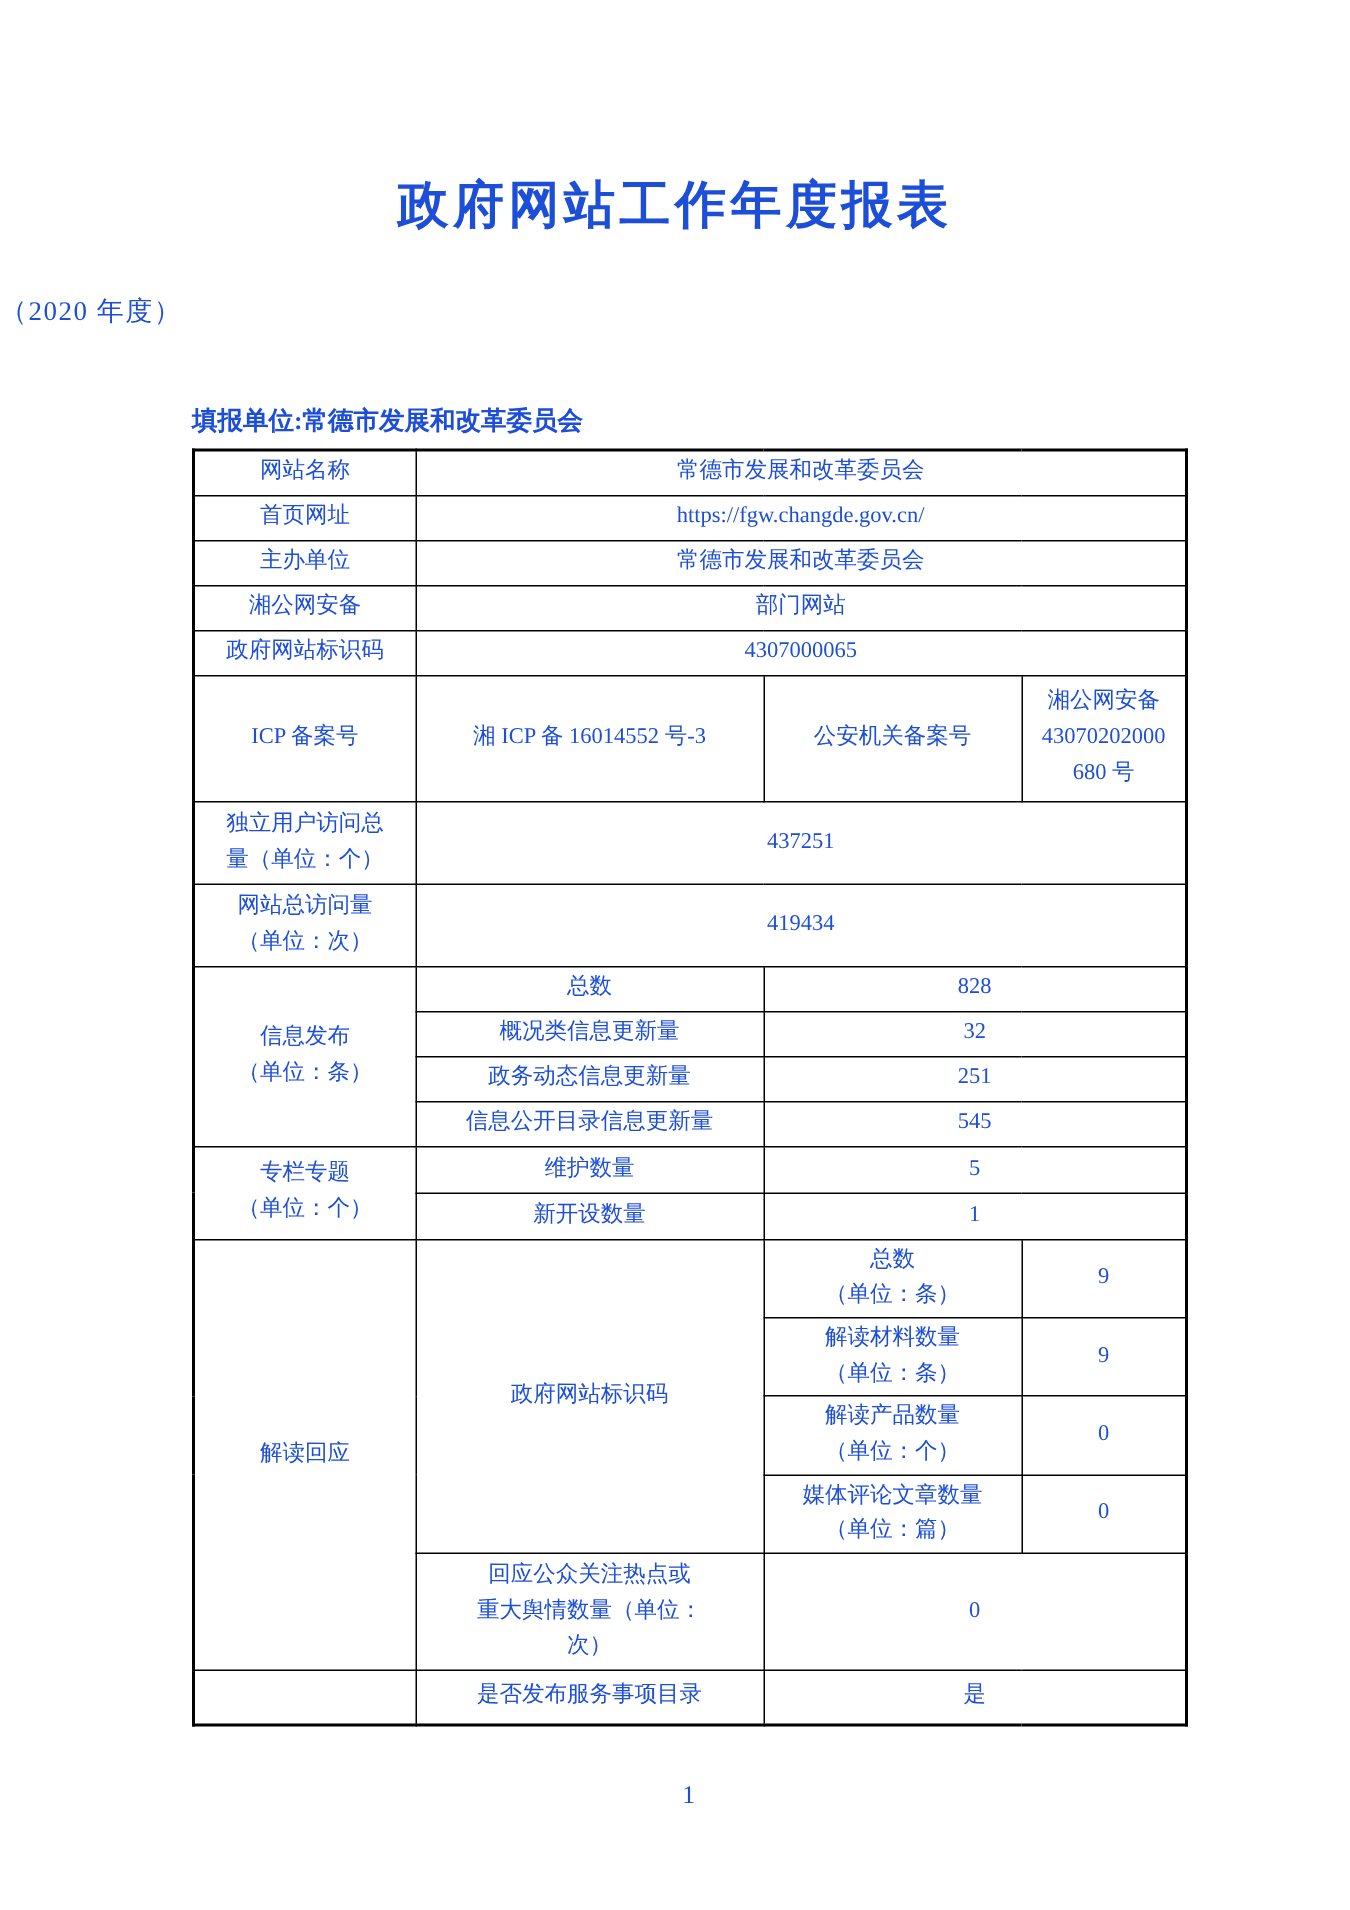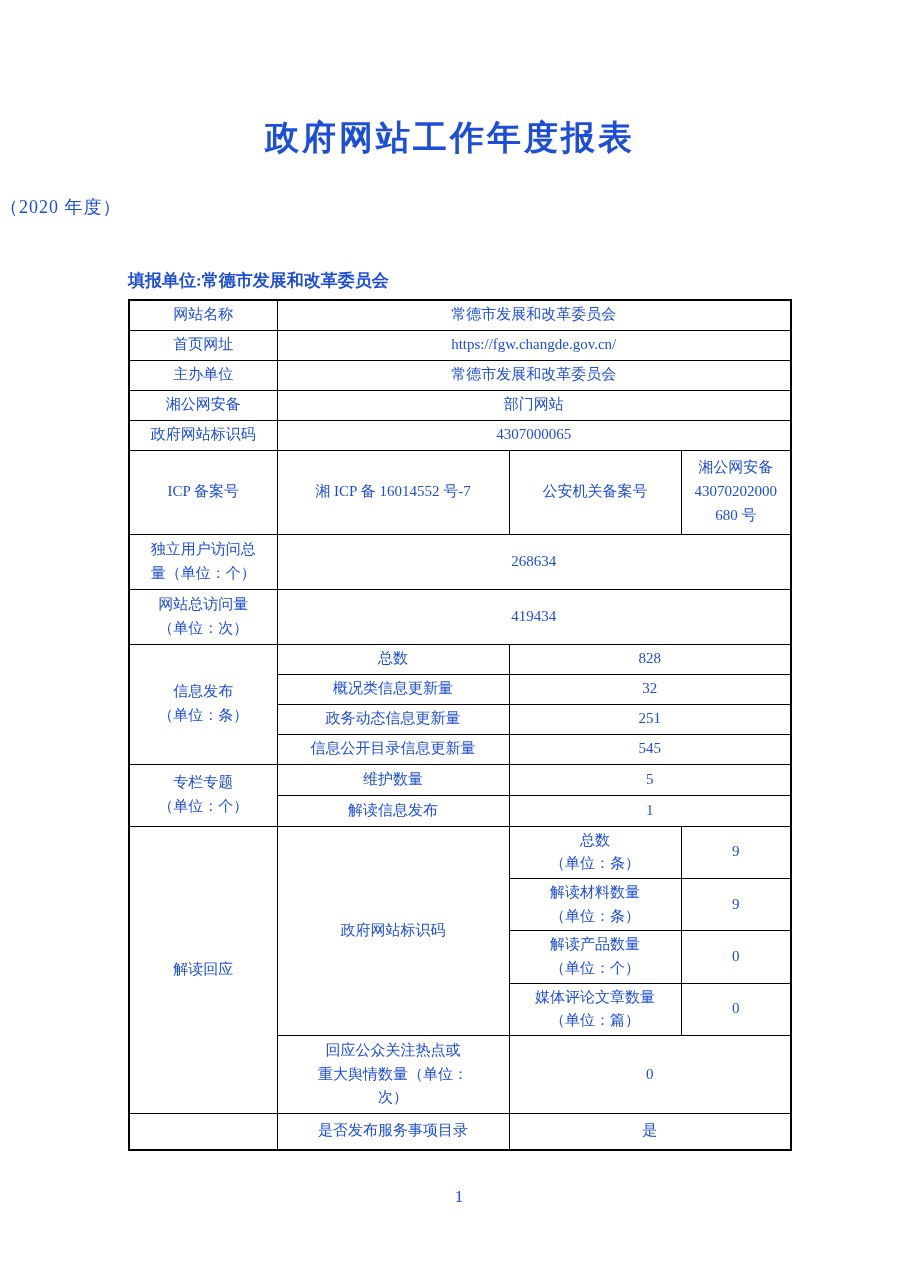--- a/index.html
+++ b/index.html
@@ -101,30 +101,30 @@
       <tr class="h30">
         <td>湘公网安备</td>
         <td colspan="3">部门网站</td>
       </tr>
       <tr class="h30">
         <td>政府网站标识码</td>
         <td colspan="3">4307000065</td>
       </tr>
       <tr class="h84">
         <td>ICP 备案号</td>
-        <td>湘 ICP 备 16014552 号-7</td>
+        <td>湘 ICP 备 16014552 号-3</td>
         <td>公安机关备案号</td>
         <td>湘公网安备
 43070202000
 680 号</td>
       </tr>
       <tr class="h55">
         <td>独立用户访问总
 量（单位：个）</td>
-        <td colspan="3">268634</td>
+        <td colspan="3">437251</td>
       </tr>
       <tr class="h55">
         <td>网站总访问量
 （单位：次）</td>
         <td colspan="3">419434</td>
       </tr>
       <tr class="h30">
         <td rowspan="4">信息发布
 （单位：条）</td>
         <td>总数</td>
@@ -142,21 +142,21 @@
         <td>信息公开目录信息更新量</td>
         <td colspan="2">545</td>
       </tr>
       <tr class="h31">
         <td rowspan="2">专栏专题
 （单位：个）</td>
         <td>维护数量</td>
         <td colspan="2">5</td>
       </tr>
       <tr class="h31">
-        <td>解读信息发布</td>
+        <td>新开设数量</td>
         <td colspan="2">1</td>
       </tr>
       <tr class="h52">
         <td rowspan="5">解读回应</td>
         <td rowspan="4">政府网站标识码</td>
         <td>总数
 （单位：条）</td>
         <td>9</td>
       </tr>
       <tr class="h52">

